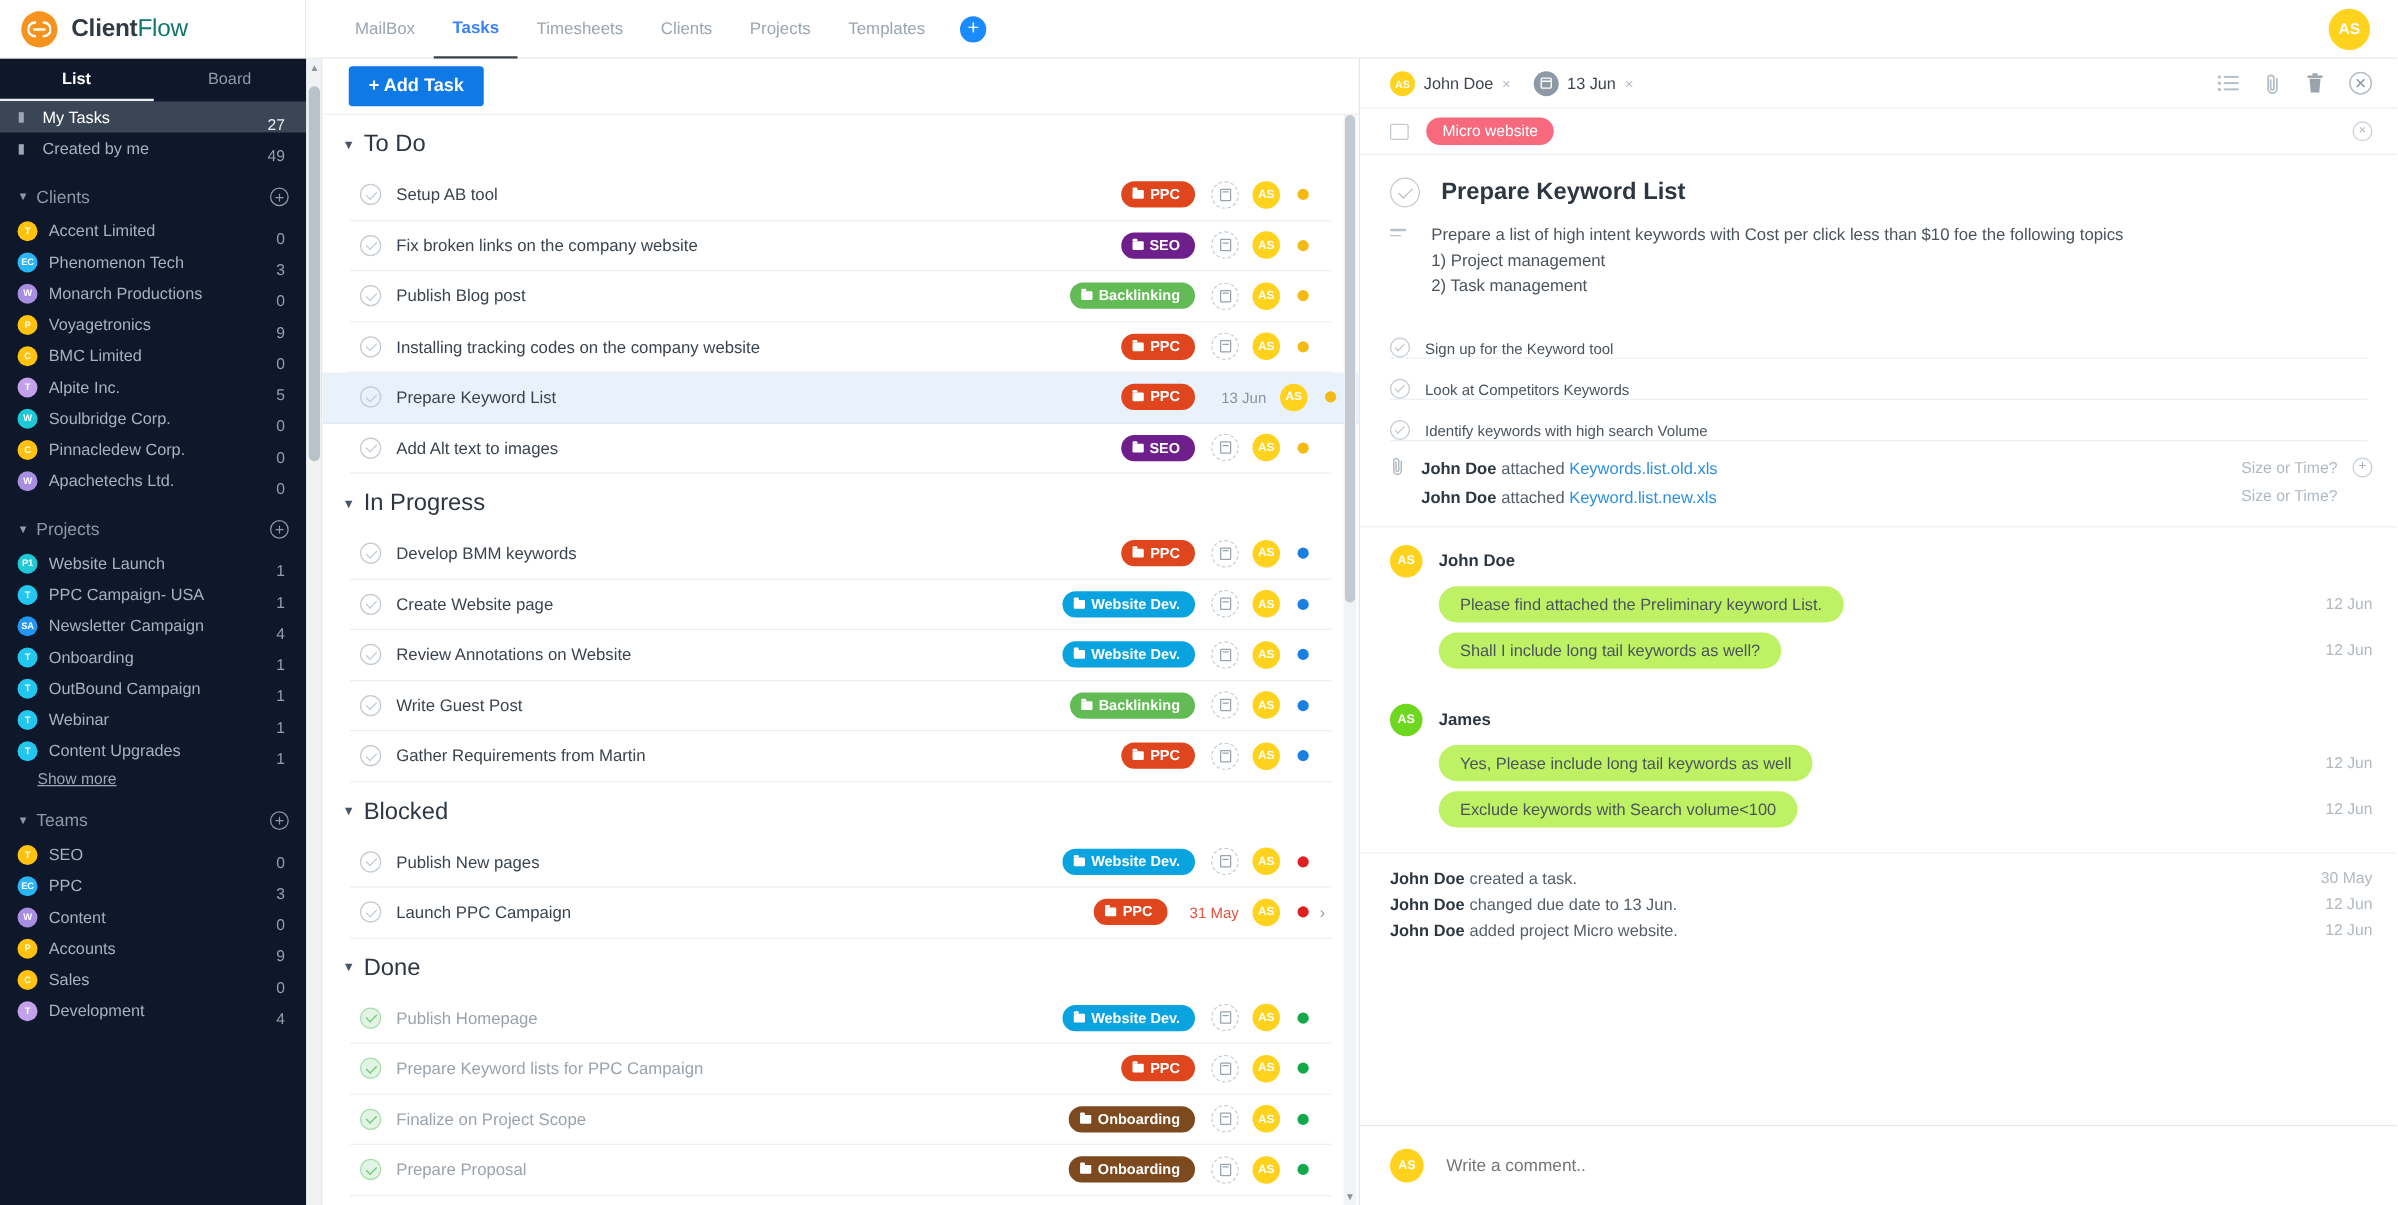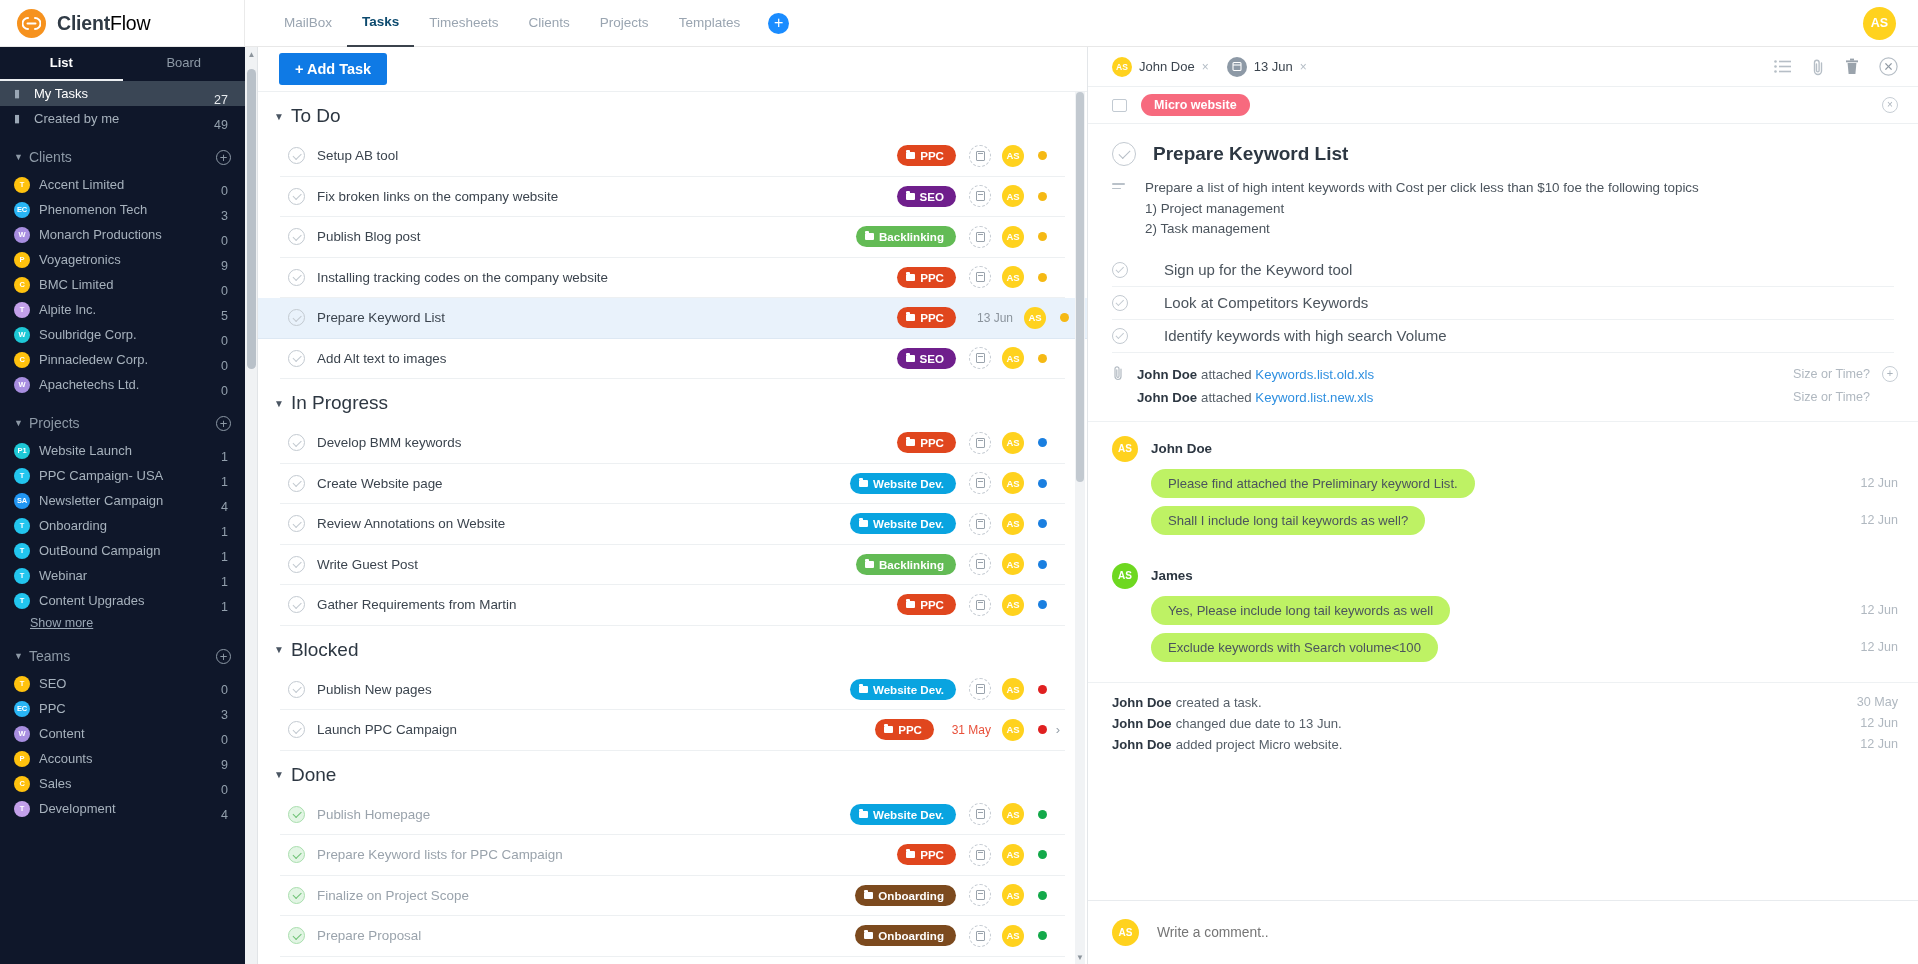--- a/index.html
+++ b/index.html
@@ -18,28 +18,28 @@
   }
   .brand { width: 245px; display: flex; align-items: center; gap: 11px; padding-left: 17px;
            border-right: 1px solid #eaeaea; height: 47px; }
   .brand-logo {
     width: 29px; height: 29px; border-radius: 50%;
     background: #f6921e; position: relative; flex: none;
   }
   .brand-logo svg { position: absolute; left: 5px; top: 5px; }
   .brand-name { font-size: 19.5px; letter-spacing: -0.2px; }
   .brand-name b { color: #303b46; font-weight: 700; }
-  .brand-name span { color: #000000; font-weight: 400; text-align: center; }
+  .brand-name span { color: #0f766e; font-weight: 400; text-align: center; }
 
   .nav { display: flex; align-items: center; gap: 0; padding-left: 24px; }
   .nav-item {
     font-size: 13.5px; color: #9aa5b1; padding: 0 15px; cursor: pointer;
     line-height: 46px; white-space: nowrap;
   }
-  .nav-item.active { color: #0c4a6e; font-weight: 700; border-bottom: 2px solid #3b434c; }
+  .nav-item.active { color: #3b82f6; font-weight: 700; border-bottom: 2px solid #3b434c; }
   .nav-plus {
     width: 21px; height: 21px; border-radius: 50%; background: #1a8cff;
     color: #fff; font-size: 16px; line-height: 19px; text-align: center;
     margin-left: 13px; cursor: pointer; font-weight: 400;
   }
   .topbar-spacer { flex: 1; }
   .topbar-avatar {
     width: 33px; height: 33px; border-radius: 50%; background: #ffd21e;
     color: #fff; font-size: 12.5px; font-weight: 700; display: flex;
     align-items: center; justify-content: center; margin-right: 22px; cursor: pointer;
@@ -204,21 +204,21 @@
 
   .det-proj {
     height: 37px; display: flex; align-items: center; padding: 0 20px 0 24px;
     border-bottom: 1px solid #edf0f2;
   }
   .tagshape {
     width: 15px; height: 13px; border: 1.4px solid #c2cad2; border-radius: 2px;
     margin-right: 14px; flex: none;
   }
   .pink-pill {
-    background: #f76a7e; color: #fff; font-size: 12.5px; font-weight: 700;
+    background: #f76a7e; color: #fff; font-size: 12.5px; font-weight: 400;
     border-radius: 12px; padding: 4px 13px; white-space: nowrap;
   }
   .circ-x {
     width: 16px; height: 16px; border-radius: 50%; border: 1.2px solid #c7ced5;
     color: #a9b2bb; font-size: 10px; line-height: 14px; text-align: center; cursor: pointer; flex: none;
   }
 
   .det-scroll { flex: 1; overflow: hidden; }
   .det-title-row { display: flex; align-items: center; padding: 18px 24px 0 24px; gap: 17px; }
   .det-title-row .bigchk {
@@ -232,22 +232,22 @@
   .det-title { font-size: 19px; font-weight: 700; color: #2d3742; }
 
   .det-desc { display: flex; padding: 12px 24px 0 24px; }
   .desc-icon { width: 33px; flex: none; padding-top: 5px; }
   .desc-icon i { display: block; background: #b9c1c9; height: 1.6px; border-radius: 1px; margin-bottom: 3px; }
   .desc-icon i:nth-child(1) { width: 13px; }
   .desc-icon i:nth-child(2) { width: 9px; }
   .det-desc-body { font-size: 13.4px; color: #4b545d; line-height: 1.53; }
 
   .subrow {
-    display: flex; align-items: center; height: 33px; margin-left: 24px; margin-right: 24px;
-    border-bottom: 1px solid #eef1f3; font-size: 15px; color: #4b545d; cursor: pointer; gap: 24px;
+    display: flex; align-items: flex-end; height: 33px; margin-left: 24px; margin-right: 24px;
+    border-bottom: 1px solid #eef1f3; font-size: 12px; color: #4b545d; cursor: pointer;
   }
   .subrow .chk2 {
     width: 16px; height: 16px; border-radius: 50%; border: 1.3px solid #c3cad1;
     position: relative; flex: none; margin-right: 12px;
   }
   .subrow .chk2::after {
     content: ""; position: absolute; left: 3.3px; top: 4.2px; width: 6.5px; height: 3.4px;
     border-left: 1.3px solid #c3cad1; border-bottom: 1.3px solid #c3cad1; transform: rotate(-45deg);
   }
 

